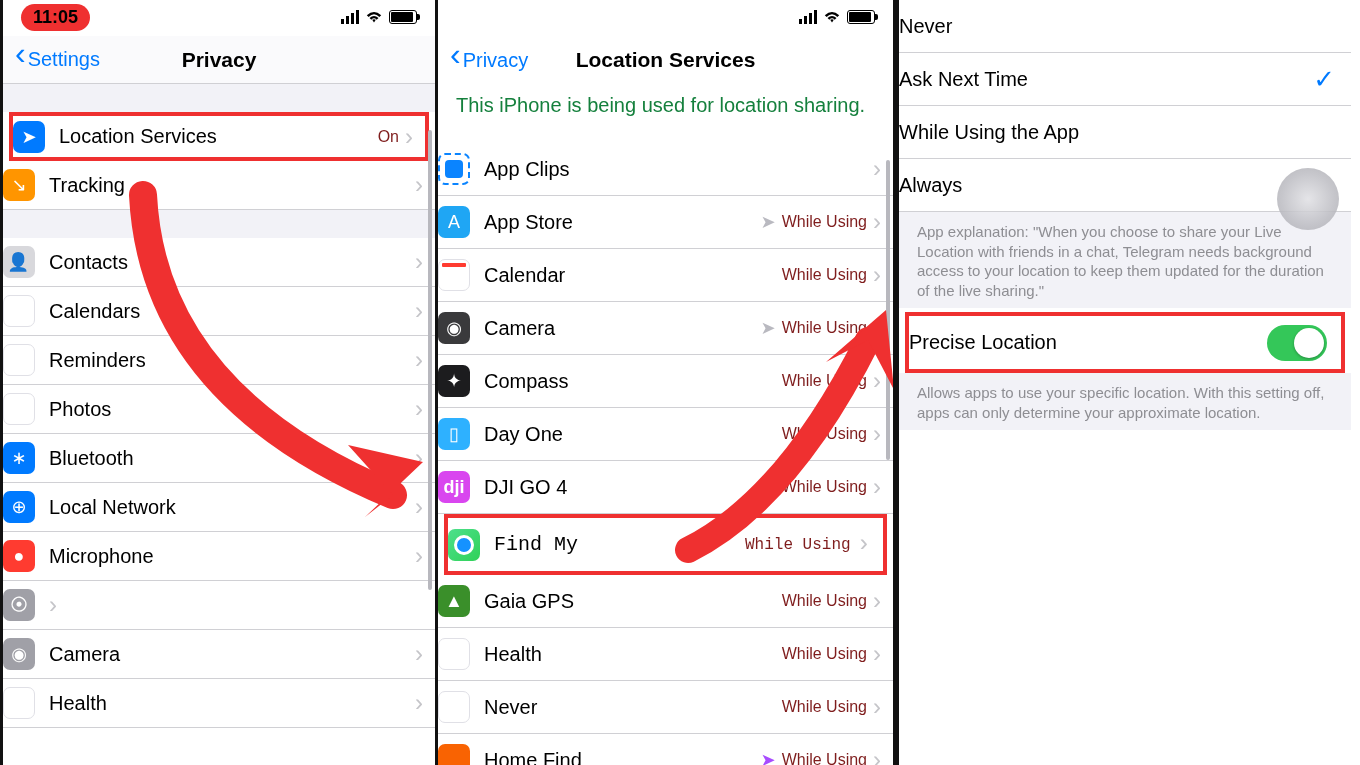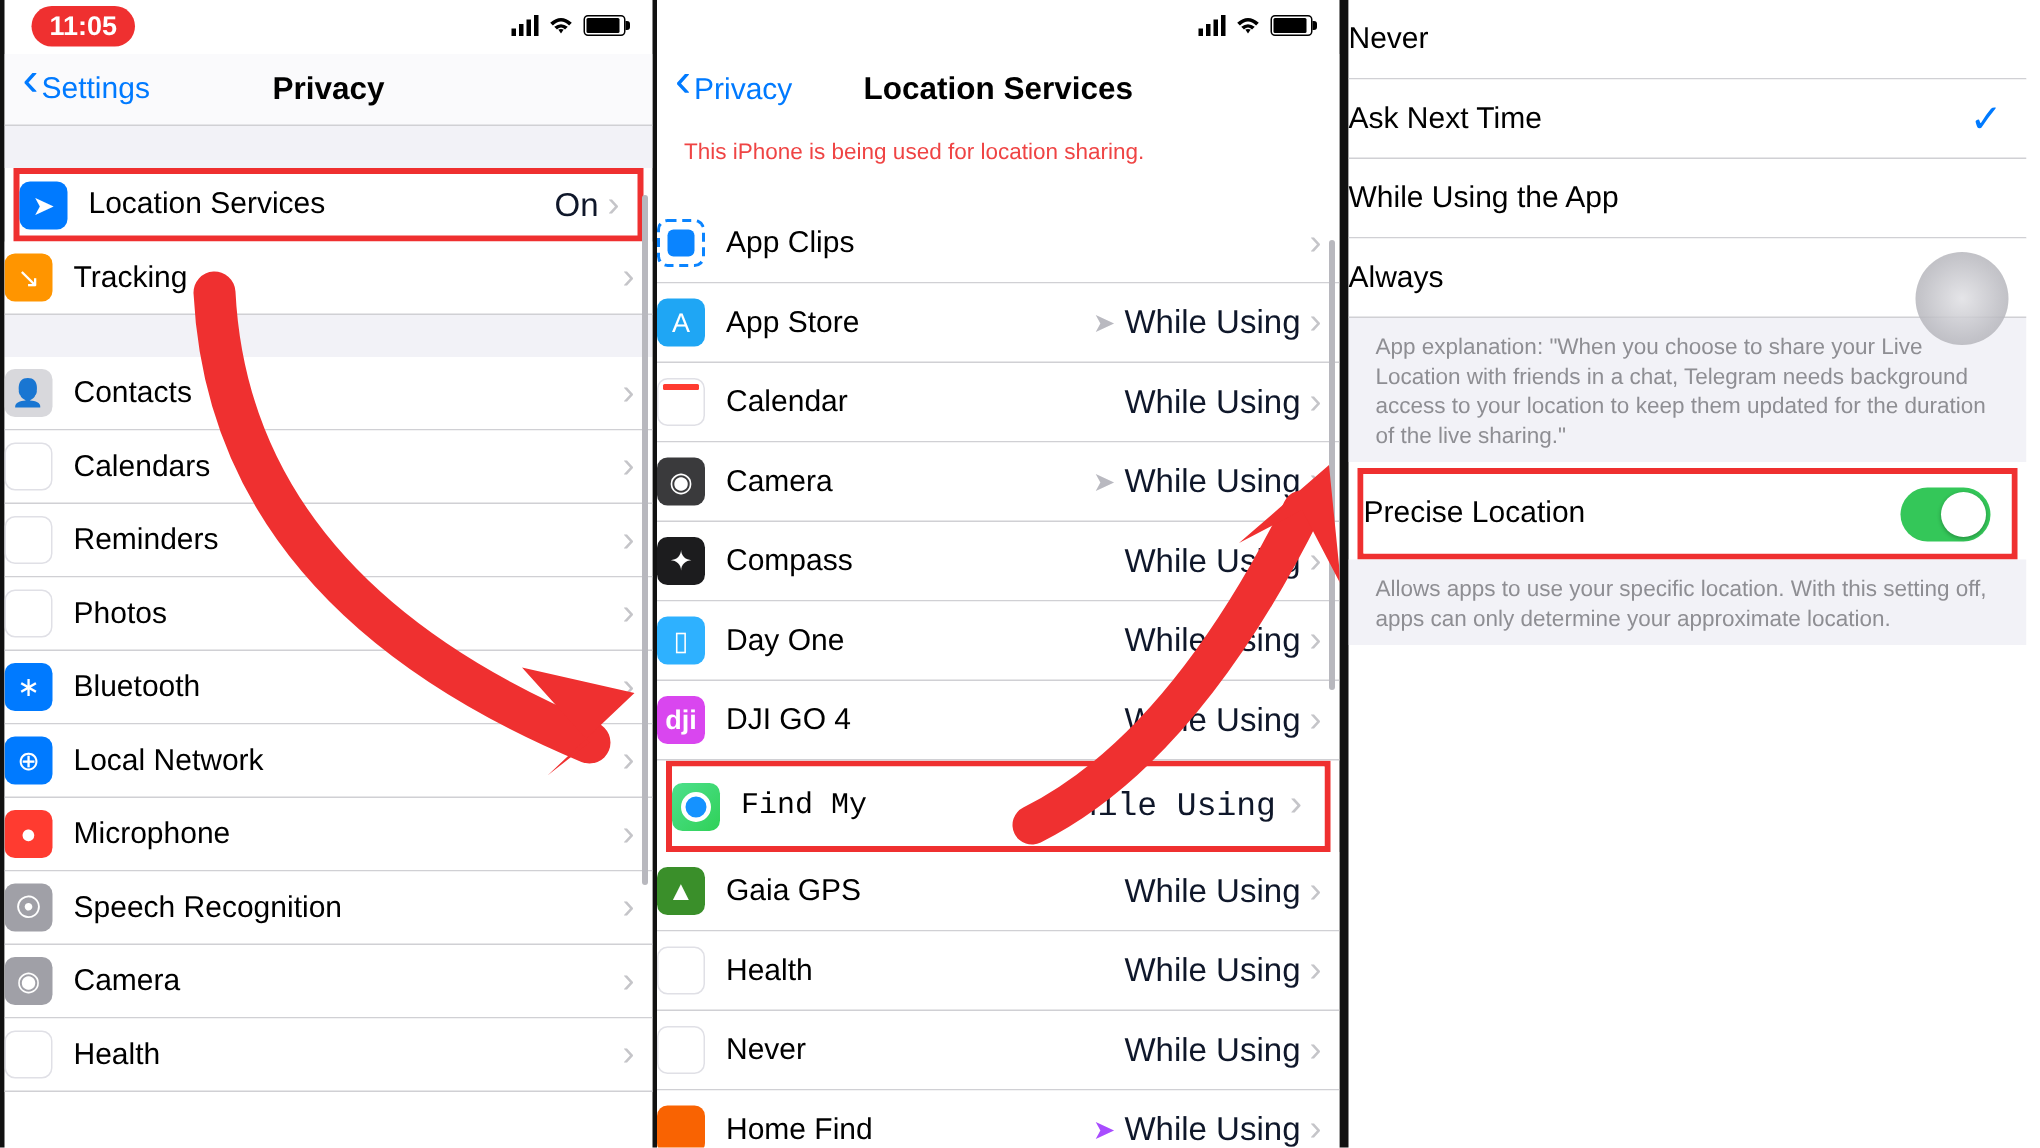--- a/index.html
+++ b/index.html
@@ -25,21 +25,21 @@
   
   .statusbar {
     display: flex;
     justify-content: space-between;
     align-items: center;
     padding: 4px 18px 6px 18px;
     height: 36px;
   }
   .time-pill {
     background: #ef3030;
-    color: #ffffff;
+    color: #000000;
     font-weight: 600;
     border-radius: 16px;
     padding: 3px 12px;
     font-size: 18px;
   }
   .status-icons { display:flex; gap:6px; align-items:center; }
   .sig-bars { display:flex; align-items:flex-end; gap:2px; }
   .sig-bars span { width:3px; background:#000; display:block; }
   .sig-bars span:nth-child(1){height:5px} .sig-bars span:nth-child(2){height:8px}
   .sig-bars span:nth-child(3){height:11px} .sig-bars span:nth-child(4){height:14px}
@@ -55,38 +55,38 @@
     position: relative;
     background:#fafafc;
   }
   .navback { color:#007aff; font-size:20px; display:flex; align-items:center; gap:2px;}
   .navtitle { font-weight:600; font-size:21px; position:absolute; left:0; right:0; text-align:center; pointer-events:none;}
   .chev-left::before { content:"‹"; font-size:32px; font-weight:300; line-height:0.4; position:relative; top:-2px;}
 
   
   .section-gap { height:28px; background:#f2f2f7; }
   .footer-text { font-size:15px; color:#8e8e93; padding:10px 18px 8px 18px; background:#f2f2f7; line-height:1.3;}
-  .header-text { font-size:15px; color:#ef4444; padding:8px 18px 8px 18px; line-height:1.35;}
+  .header-text { font-size:20px; color:#15803d; padding:8px 18px 8px 18px; line-height:1.35;}
 
   
   .row {
     display:flex; align-items:center;
     height:49px;
     background:#fff;
     border-bottom:0.5px solid #d0d0d4;
     position:relative;
   }
   .row.tall { height:53px; }
   .row .icon {
     width:32px; height:32px; border-radius:7px; flex-shrink:0;
     display:flex; align-items:center; justify-content:center;
     font-size:18px; color:#fff; margin-right:14px;
   }
   .row .label { font-size:20px; color:#000; flex:1; }
-  .row .value { font-size:22px; color:#0f172a; margin-right:6px; }
+  .row .value { font-size:16px; color:#7f1d1d; margin-right:6px; }
   .row .chev { color:#c5c5c9; font-size:24px; margin-right:12px; }
   .row .locarrow { color:#b9b9c0; margin-right:6px; font-size:18px;}
   .row .locarrow.purple { color:#a84cff; }
   .check { color:#007aff; font-size:26px; margin-right:16px;}
 
   
   .toggle {
     width:60px; height:36px; border-radius:18px; background:#34c759; position:relative; margin-right:14px;
   }
   .toggle::after {
@@ -216,21 +216,20 @@
         <span class="label">Local Network</span>
         <span class="chev">›</span>
       </div>
       <div class="row">
         <div class="icon ic-mic">●</div>
         <span class="label">Microphone</span>
         <span class="chev">›</span>
       </div>
       <div class="row">
         <div class="icon ic-speech">⦿</div>
-        <span class="label">Speech Recognition</span>
         <span class="chev">›</span>
       </div>
       <div class="row">
         <div class="icon ic-camera">◉</div>
         <span class="label">Camera</span>
         <span class="chev">›</span>
       </div>
       <div class="row">
         <div class="icon ic-health">♥</div>
         <span class="label">Health</span>

